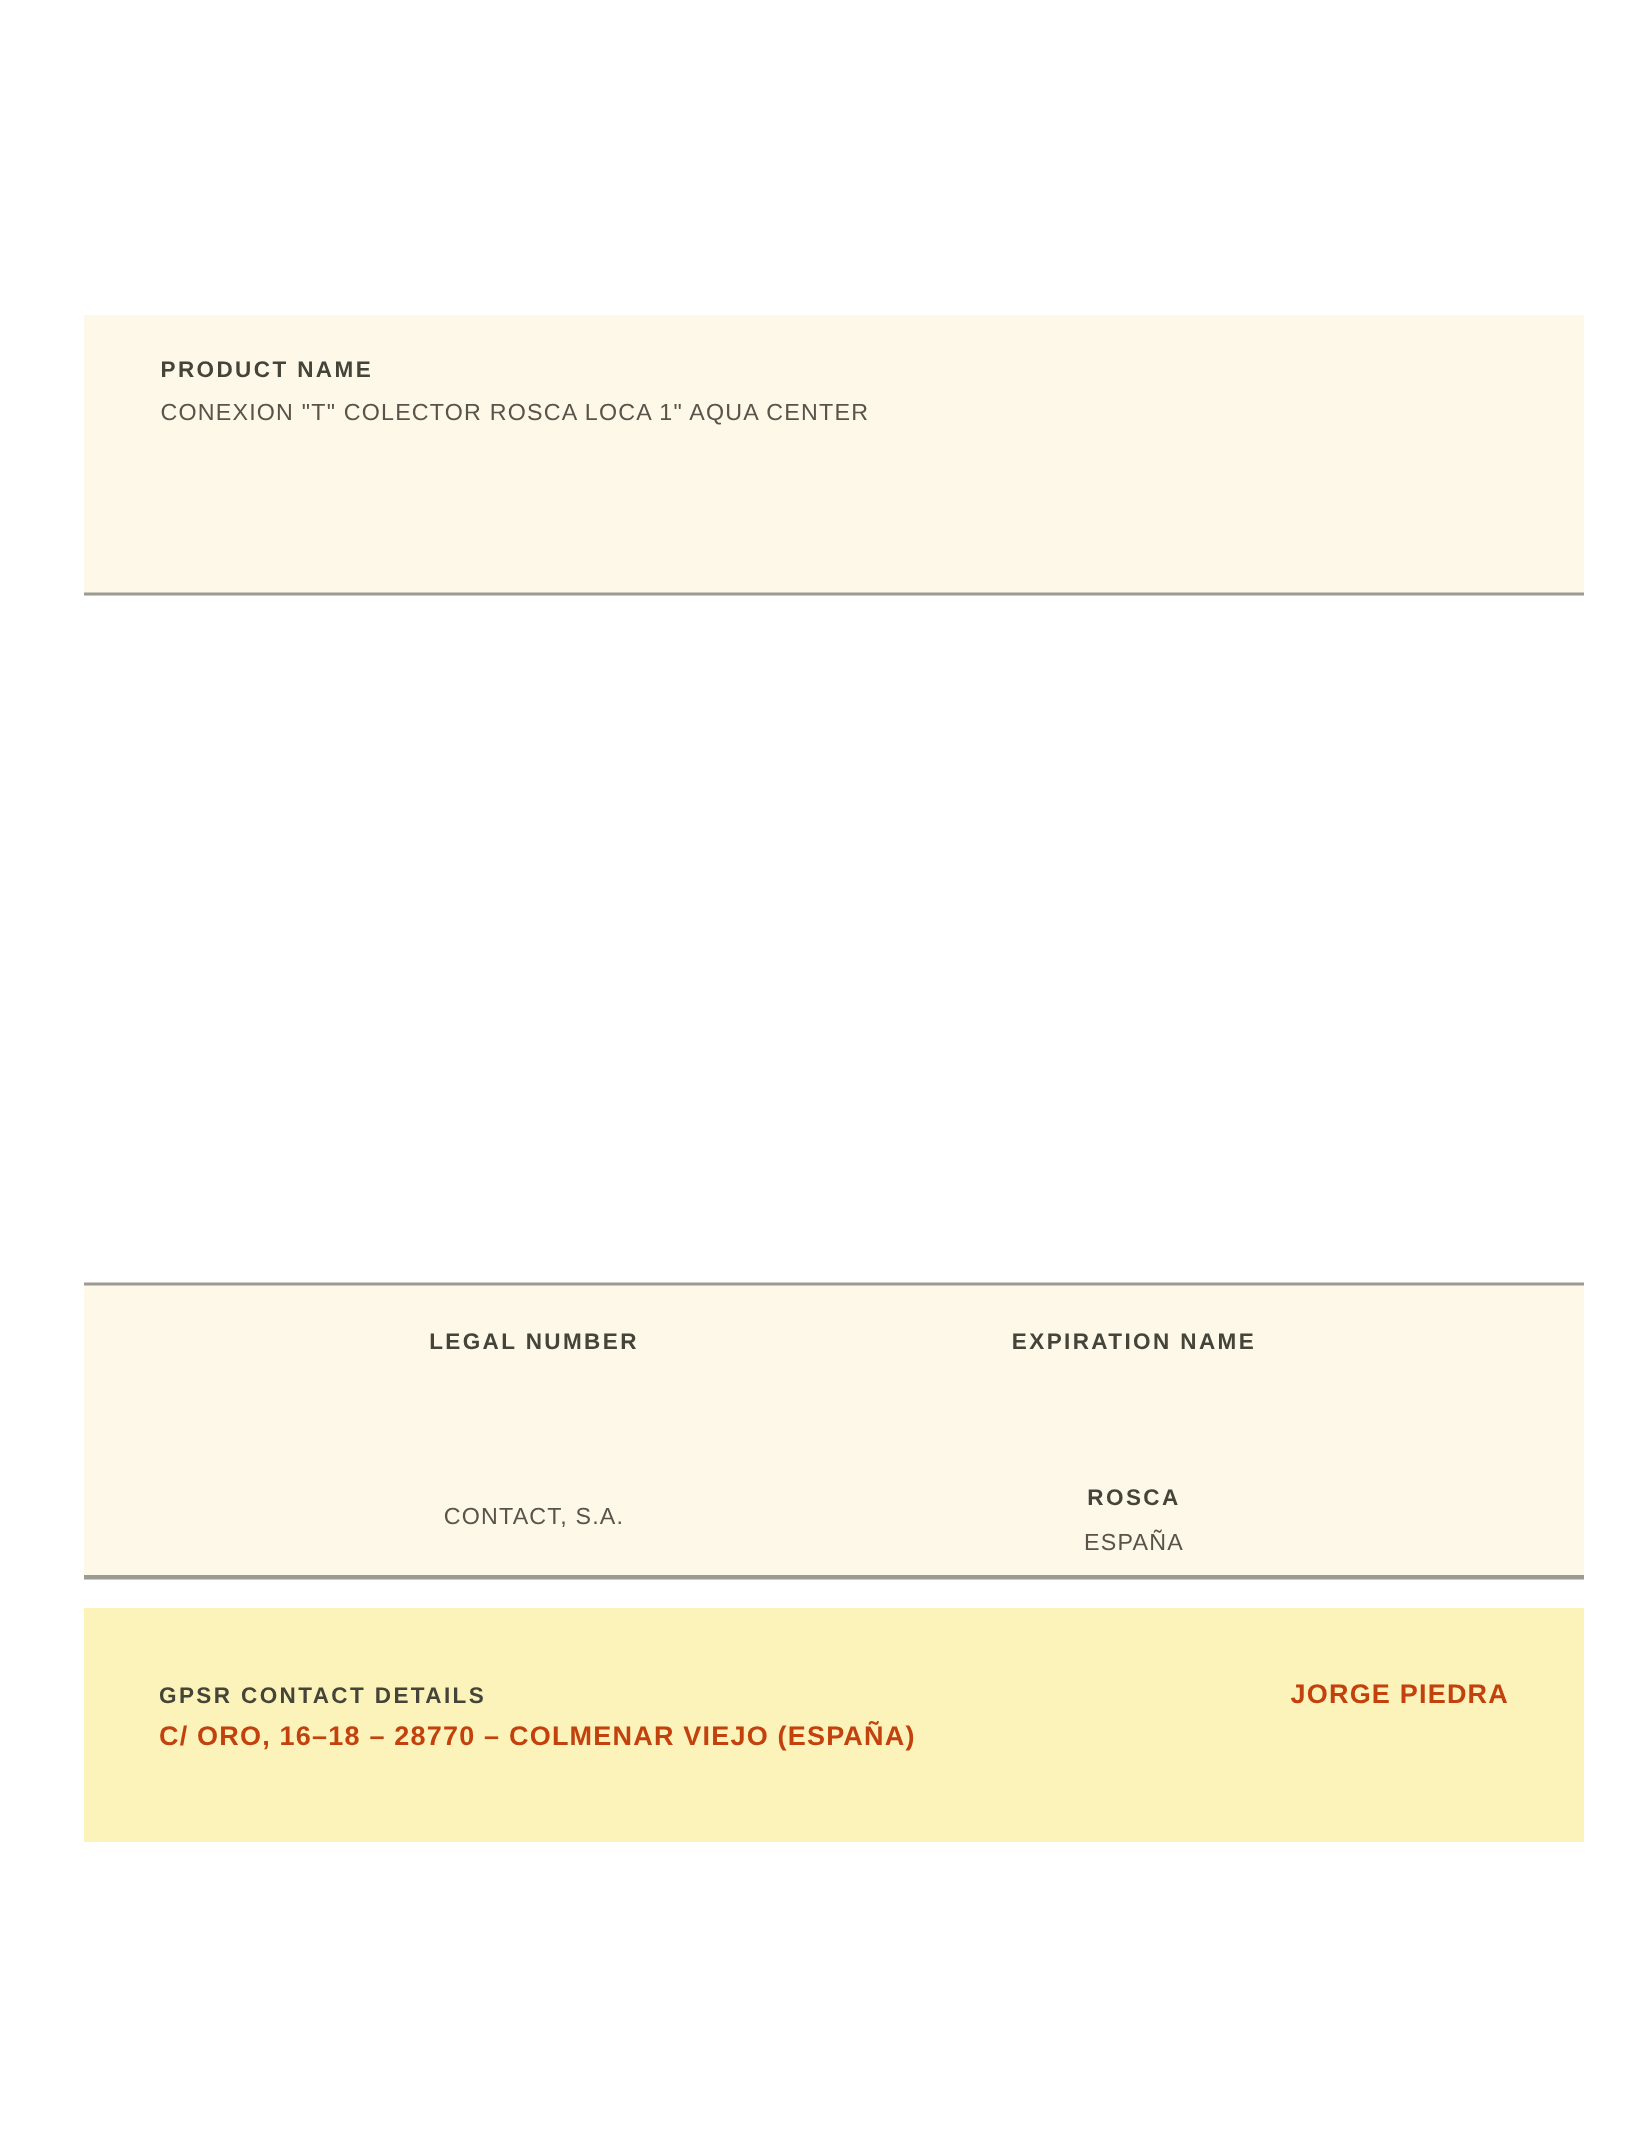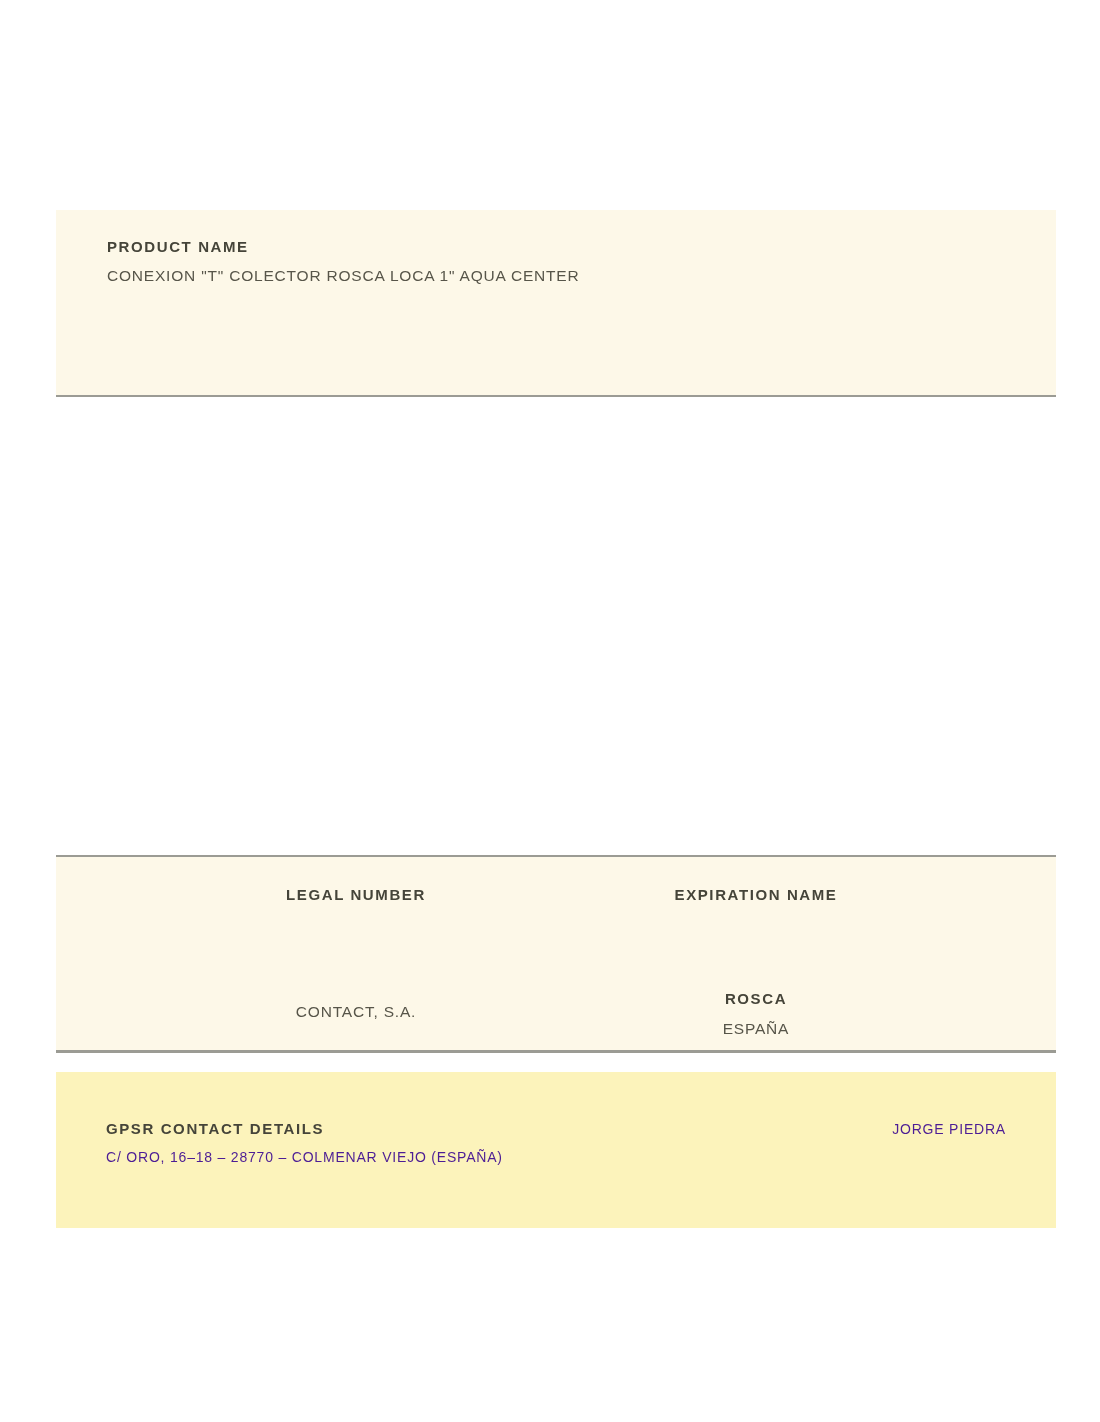--- a/index.html
+++ b/index.html
@@ -67,24 +67,24 @@
   }
   .gpsr-row {
     display: flex;
     justify-content: space-between;
     align-items: baseline;
   }
   .contact-lines {
     text-align: left;
   }
   .contact-line {
-    font-size: 14px;
-    font-weight: 400;
+    font-size: 18px;
+    font-weight: 700;
     letter-spacing: 0.8px;
-    color: #4c1d95;
+    color: #c2410c;
     line-height: 28px;
   }
 </style>
 </head>
 <body>
 
 <div class="page">
 
   <section class="panel product-panel">
     <div class="field-label">PRODUCT NAME</div>

